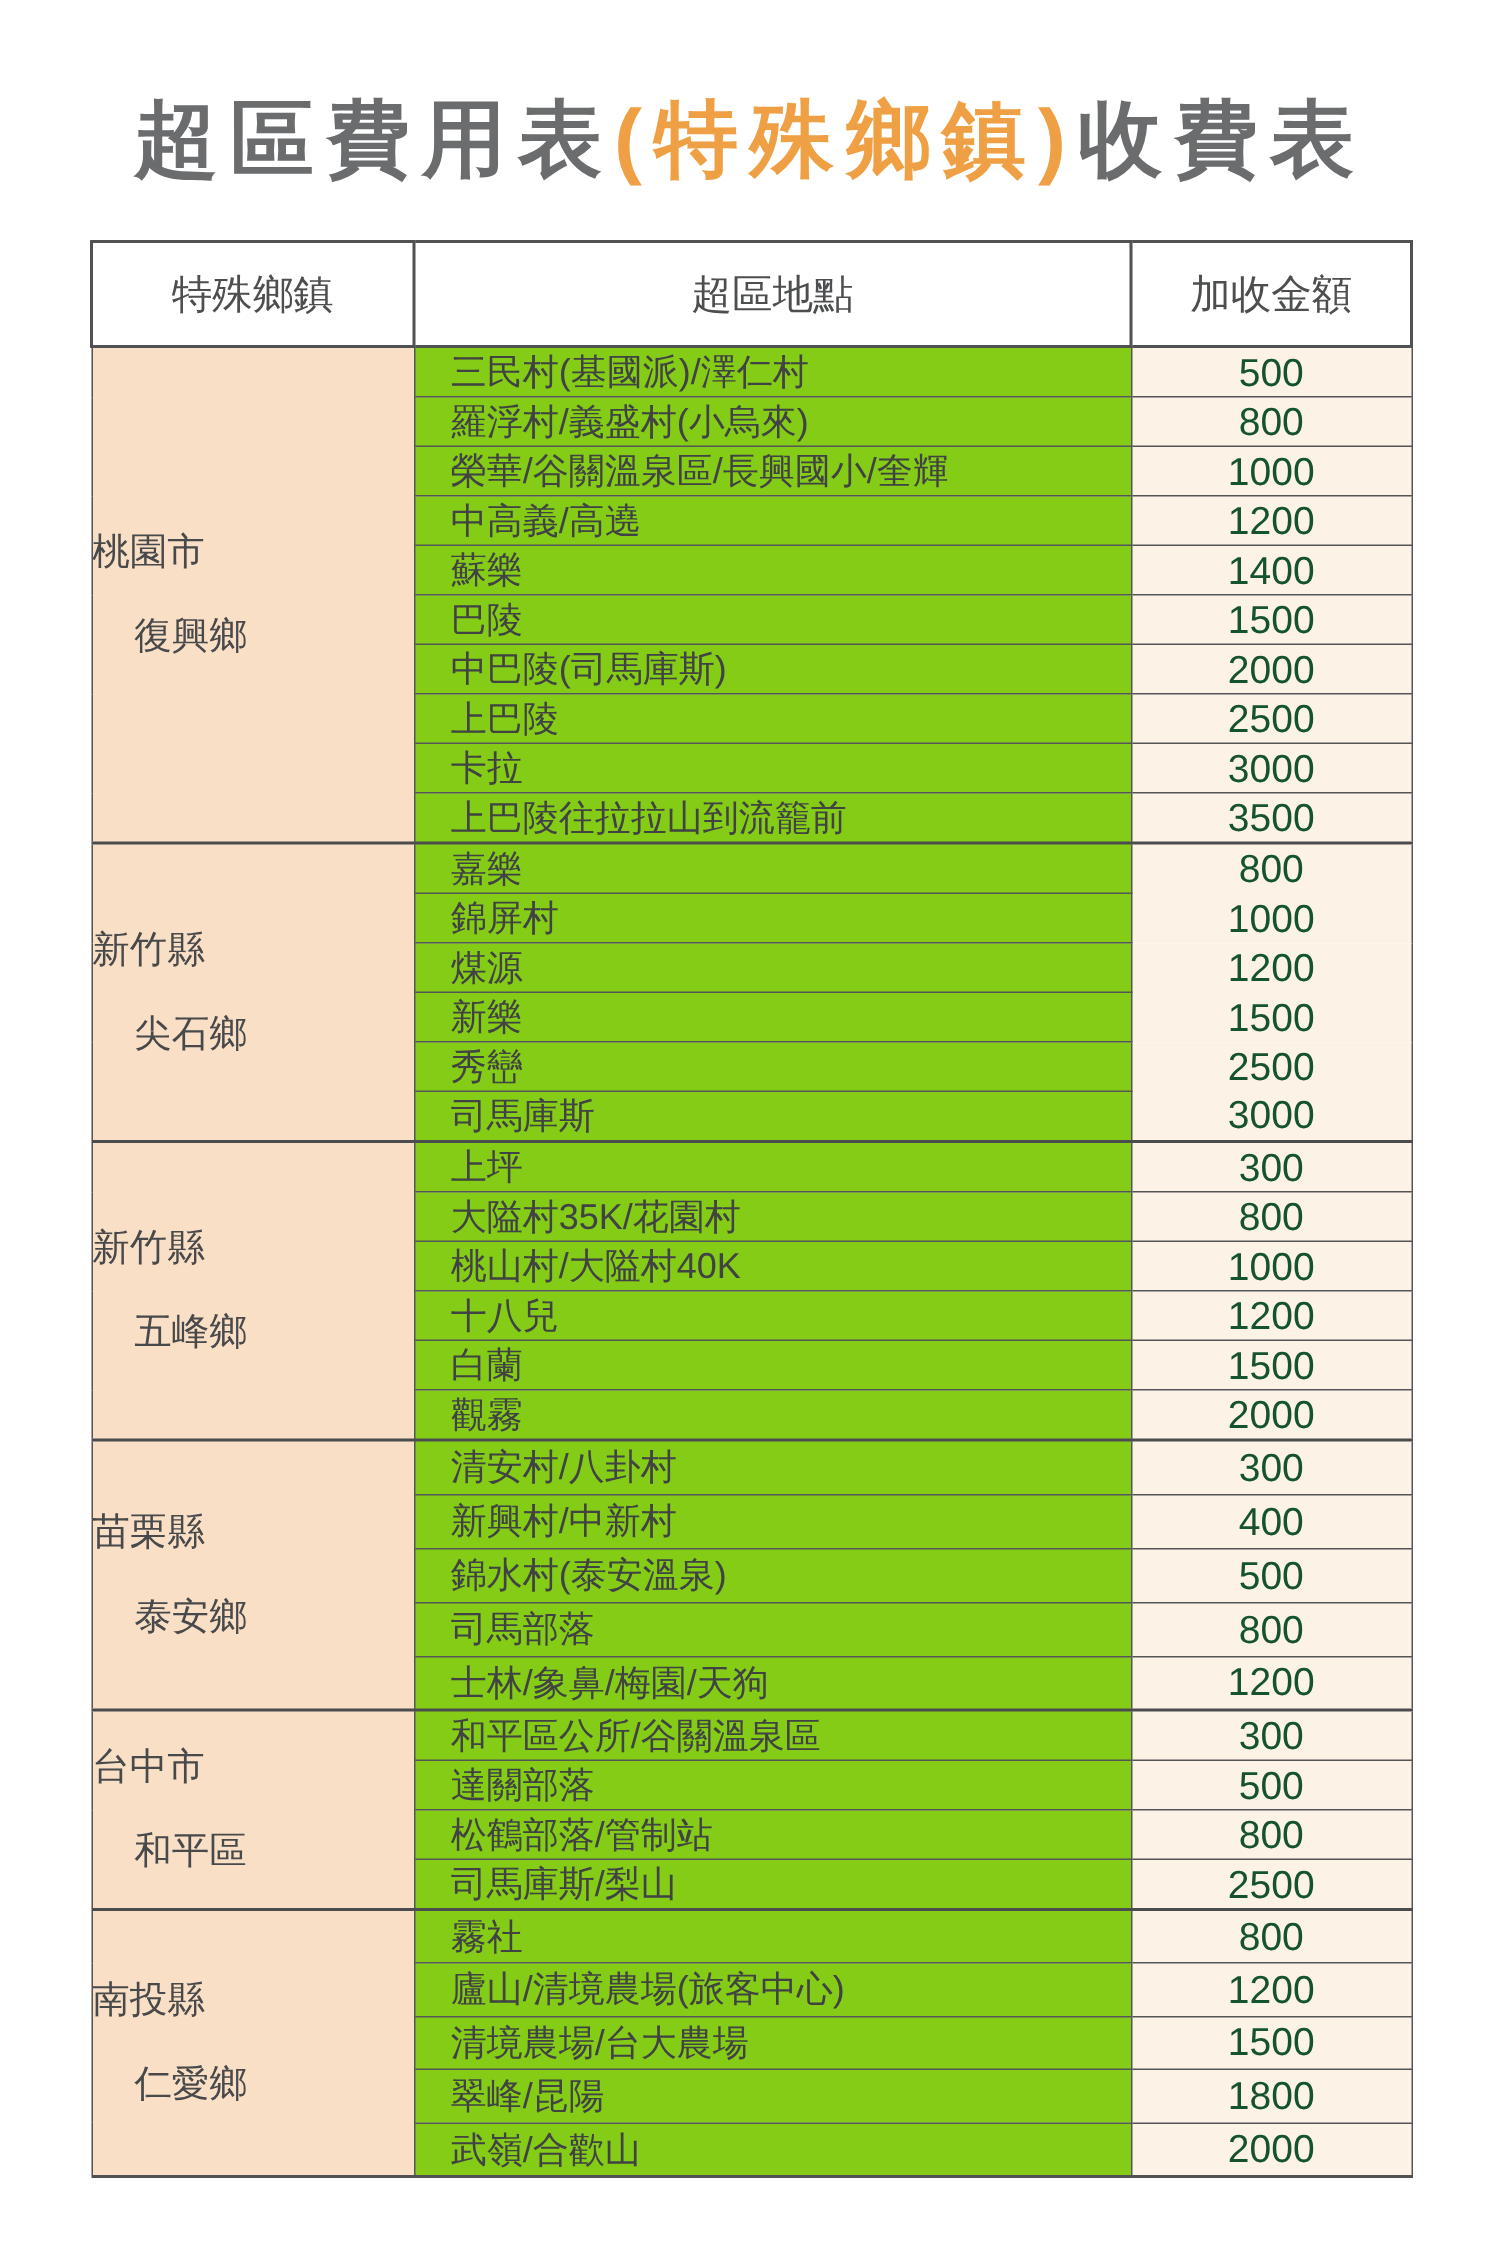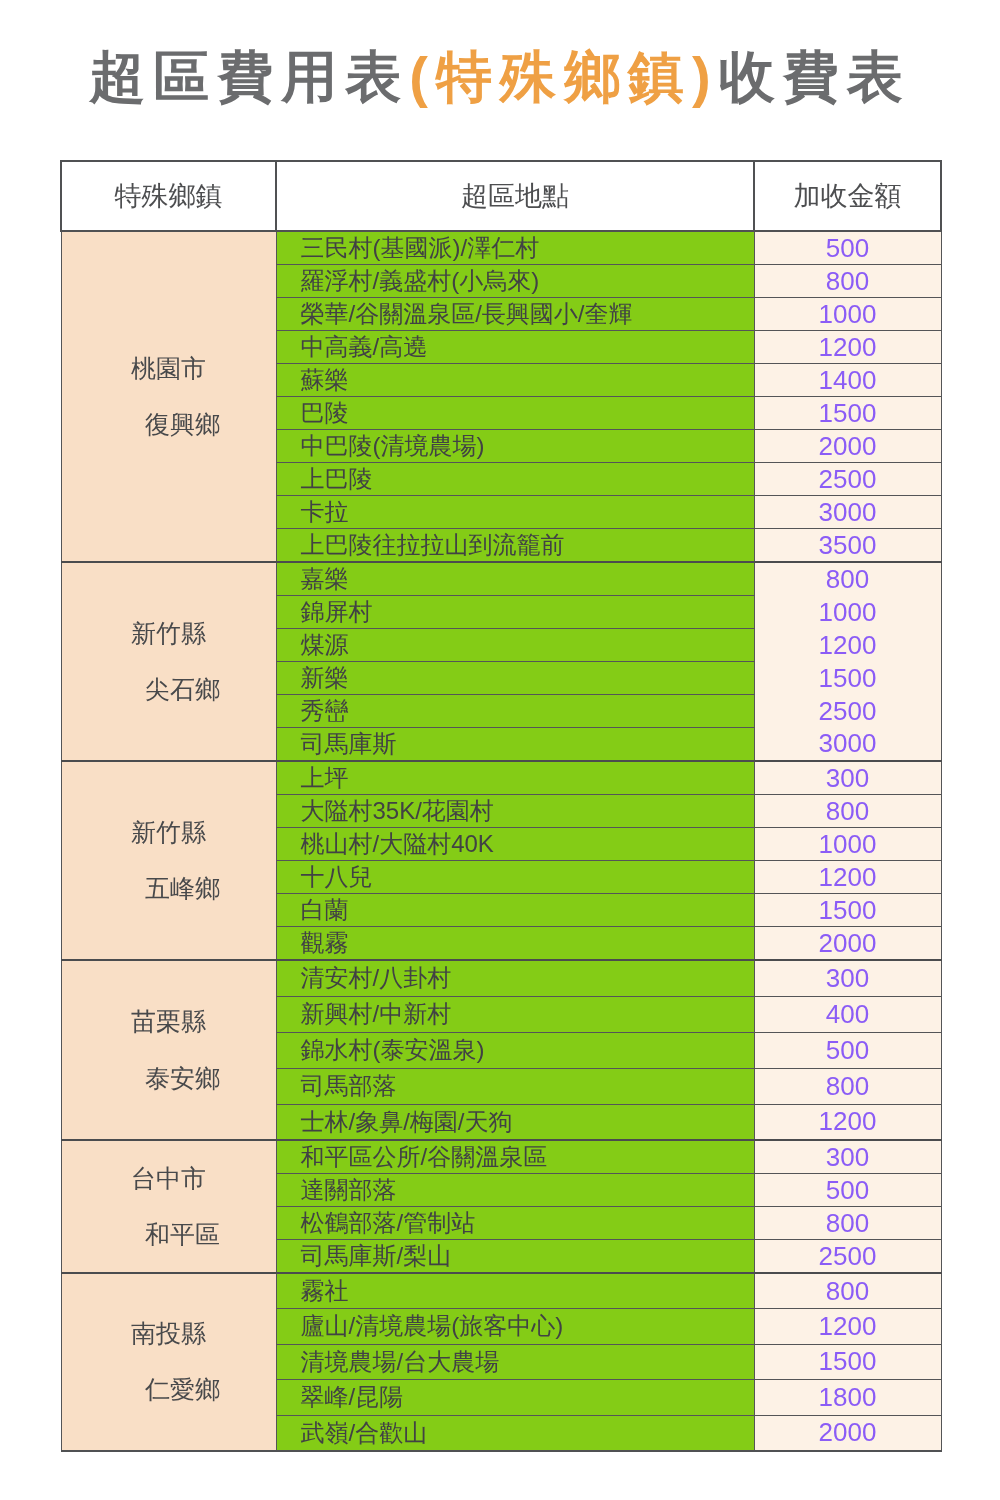--- a/index.html
+++ b/index.html
@@ -2,21 +2,21 @@
 <html><head>
 <meta charset="utf-8">
 <style>
   html,body{margin:0;padding:0;}
   body{
     width:1000px;height:1500px;position:relative;background:#ffffff;
     font-family:"Liberation Sans","DejaVu Sans",sans-serif;
     -webkit-font-smoothing:antialiased;
   }
   .page-title{
-    position:absolute;top:40px;left:0;width:1000px;
+    position:absolute;top:56px;left:0;width:1000px;
     text-align:center;font-size:56px;font-weight:700;
     letter-spacing:8px;color:#6b6c6e;margin:0;white-space:nowrap;
   }
   .page-title .hl{color:#efa044;}
 
   .fee-table{
     position:absolute;top:160px;left:60px;width:880px;
     border-collapse:collapse;table-layout:fixed;
   }
   .fee-table th{
@@ -25,30 +25,30 @@
     border:2px solid #505153;
   }
   .fee-table td{
     border:1.2px solid #545557;
     font-size:24px;color:#414244;
     padding:0;
   }
   tbody{border-top:2.6px solid #4b4c4e;}
   tbody:last-of-type{border-bottom:2px solid #505153;}
   td.county{
-    background:#f9dfc6;text-align:center;vertical-align:middle;
+    background:#f9dfc6;vertical-align:middle;
     font-size:25px;color:#48494b;
   }
   td.county .cline{line-height:1.1;}
   td.county .cline + .cline{margin-top:29px;padding-left:28px;}
   td.location{
     background:#84cc16;text-align:left;padding-left:24px;
   }
   td.fee{
-    background:#fdf2e6;text-align:center;font-size:26px;color:#8b5cf6;
+    background:#fdf2e6;text-align:center;font-size:26px;color:#14532d;
   }
   
   .group-0 tr{height:33px;}
   .group-1 tr{height:33px;}
   .group-2 tr{height:33px;}
   .group-3 tr{height:36px;}
   .group-4 tr{height:32px;}
   .group-5 tr{height:35.5px;}
   
   .group-1 tr:not(:first-child) td.fee{border-top:hidden;}
@@ -95,21 +95,21 @@
       </tr>
       <tr>
         <td class="location">蘇樂</td>
         <td class="fee">1400</td>
       </tr>
       <tr>
         <td class="location">巴陵</td>
         <td class="fee">1500</td>
       </tr>
       <tr>
-        <td class="location">中巴陵(清境農場)</td>
+        <td class="location">中巴陵(司馬庫斯)</td>
         <td class="fee">2000</td>
       </tr>
       <tr>
         <td class="location">上巴陵</td>
         <td class="fee">2500</td>
       </tr>
       <tr>
         <td class="location">卡拉</td>
         <td class="fee">3000</td>
       </tr>

